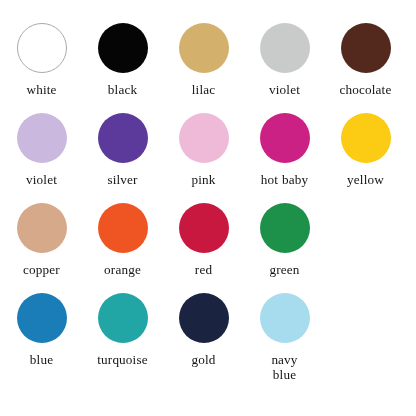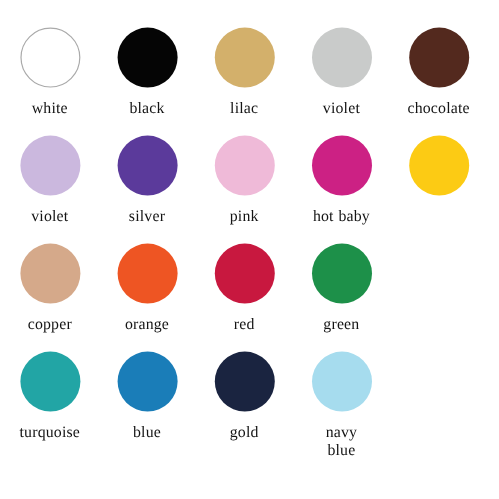--- a/index.html
+++ b/index.html
@@ -114,20 +114,21 @@
     <div class="swatch-cell">
       <div class="swatch-dot" style="background: rgb(239, 186, 216); border: 0px none;"></div>
       <div class="swatch-label">pink</div>
     </div>
     <div class="swatch-cell">
       <div class="swatch-dot" style="background: rgb(204, 33, 132); border: 0px none;"></div>
       <div class="swatch-label">hot baby</div>
     </div>
     <div class="swatch-cell">
       <div class="swatch-dot" style="background: rgb(252, 203, 20); border: 0px none;"></div>
+      <div class="swatch-label">yellow</div>
     </div>
   </div>
 
   <div class="swatch-row">
     <div class="swatch-cell">
       <div class="swatch-dot" style="background: rgb(213, 169, 138); border: 0px none;"></div>
       <div class="swatch-label">copper</div>
     </div>
     <div class="swatch-cell">
       <div class="swatch-dot" style="background: rgb(238, 85, 35); border: 0px none;"></div>
@@ -138,26 +139,26 @@
       <div class="swatch-label">red</div>
     </div>
     <div class="swatch-cell">
       <div class="swatch-dot" style="background: rgb(29, 144, 73); border: 0px none;"></div>
       <div class="swatch-label">green</div>
     </div>
   </div>
 
   <div class="swatch-row">
     <div class="swatch-cell">
+      <div class="swatch-dot" style="background: rgb(26, 125, 184); border: 0px none;"></div>
+      <div class="swatch-label">blue</div>
+    </div>
+    <div class="swatch-cell">
       <div class="swatch-dot" style="background: rgb(34, 165, 165); border: 0px none;"></div>
       <div class="swatch-label">turquoise</div>
-    </div>
-    <div class="swatch-cell">
-      <div class="swatch-dot" style="background: rgb(26, 125, 184); border: 0px none;"></div>
-      <div class="swatch-label">blue</div>
     </div>
     <div class="swatch-cell">
       <div class="swatch-dot" style="background: rgb(26, 36, 64); border: 0px none;"></div>
       <div class="swatch-label">gold</div>
     </div>
     <div class="swatch-cell">
       <div class="swatch-dot" style="background: rgb(166, 220, 238); border: 0px none;"></div>
       <div class="swatch-label wrap-label">navy blue</div>
     </div>
     <div class="swatch-cell empty-cell"></div>

